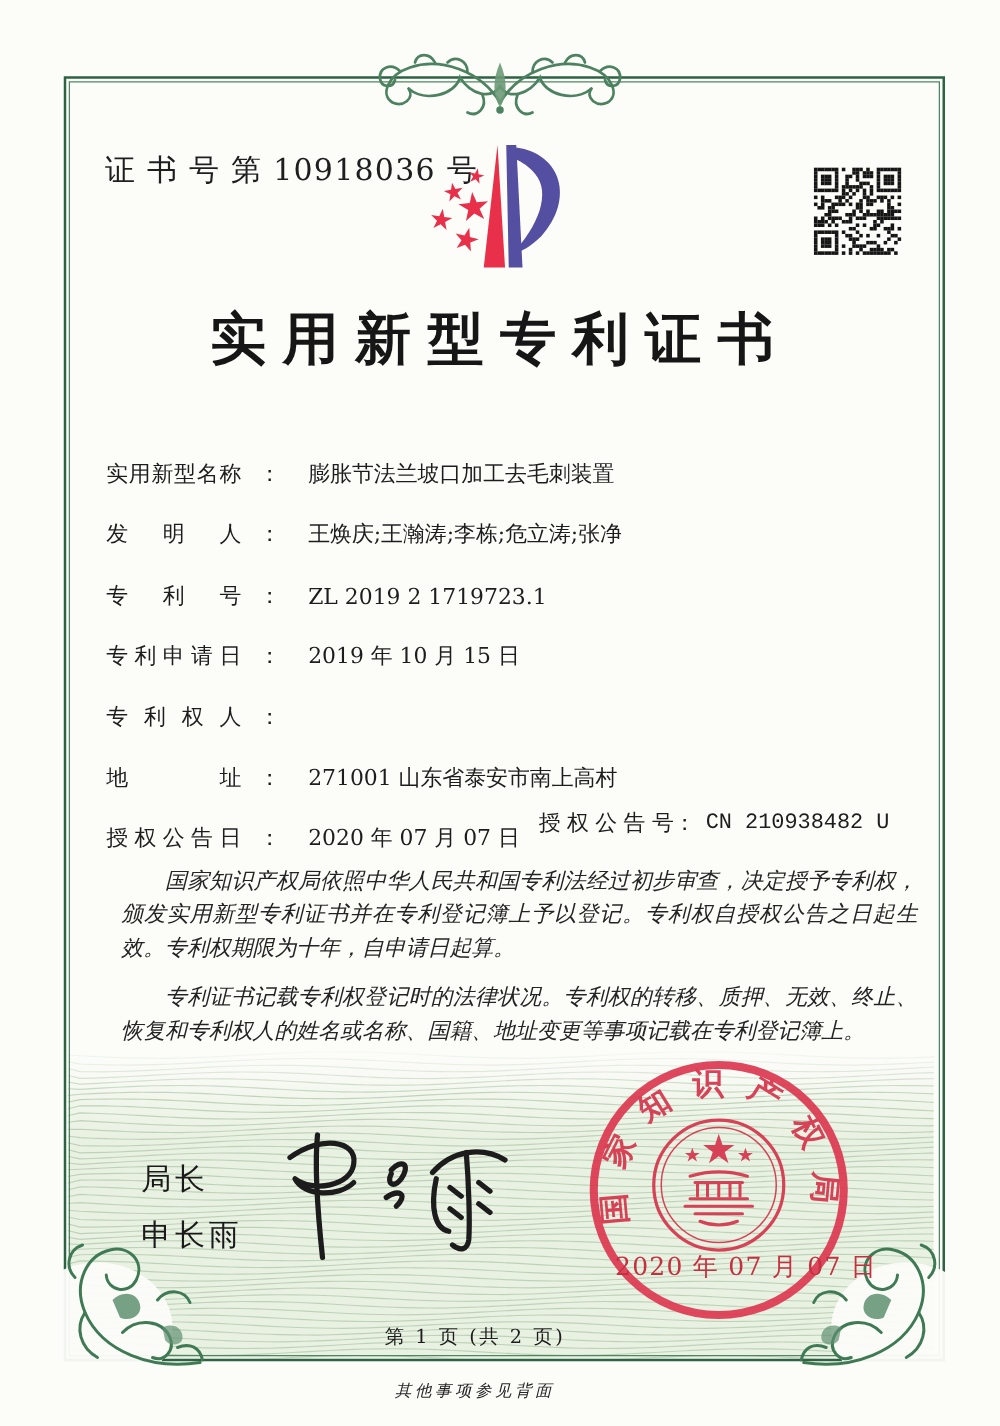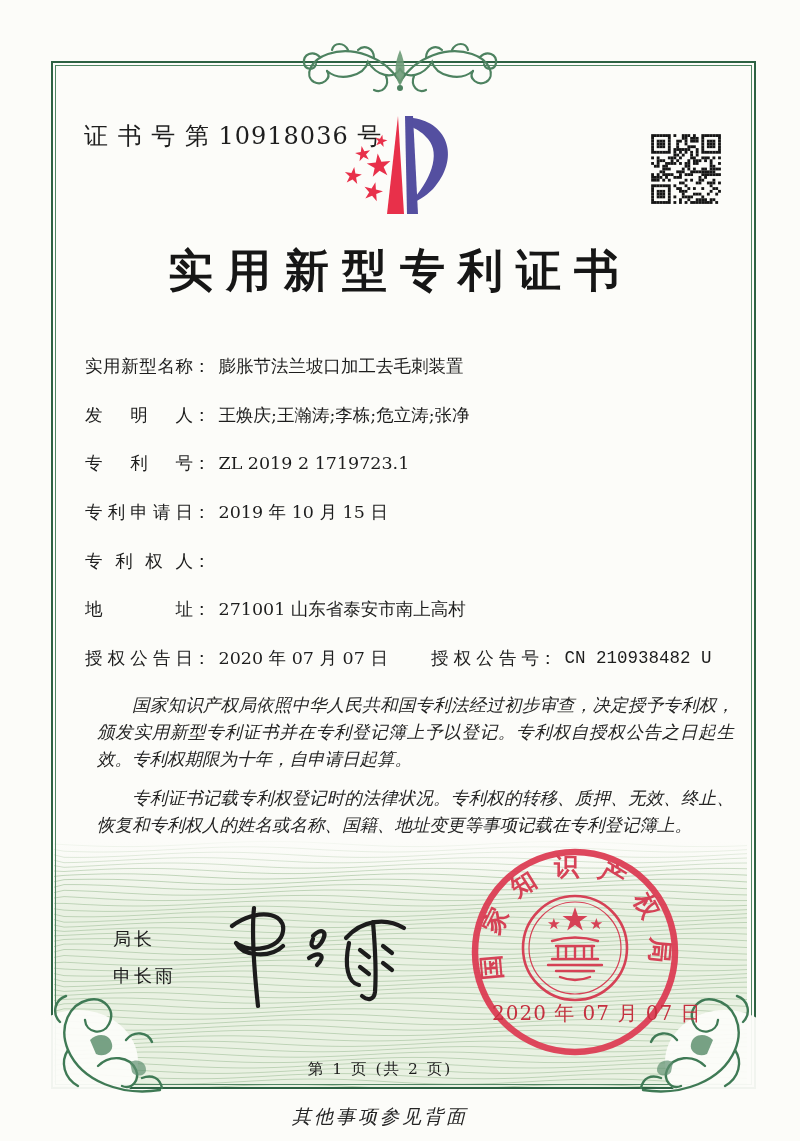--- a/index.html
+++ b/index.html
@@ -11,37 +11,37 @@
          border:2.5px solid #2d6243;box-sizing:border-box;z-index:2;pointer-events:none;}
   .frame::after{content:"";position:absolute;inset:2px;border:1px solid #4f8563;}
   
   .guilloche{position:absolute;left:54px;top:838px;width:693px;height:249px;z-index:1;overflow:hidden;}
   .cert-no{position:absolute;left:84px;top:120px;font-size:24px;letter-spacing:1px;color:#1e1e1e;z-index:3;}
   .logo{position:absolute;left:332px;top:110px;z-index:3;}
   .qr{position:absolute;left:640px;top:123px;z-index:3;}
   .title{position:absolute;left:0;right:0;top:241px;margin:0;text-align:center;
          font-size:45px;font-weight:700;letter-spacing:13px;padding-left:0;color:#161616;z-index:3;}
   .rows{position:absolute;left:85px;top:342px;width:662px;z-index:3;font-size:17.5px;color:#1d1d1d;}
-  .row{height:48.6px;display:flex;align-items:center;position:relative;}
+  .row{height:48.6px;display:flex;align-items:flex-end;position:relative;gap:14px;}
   .field-label{display:inline-block;width:108px;text-align:justify;text-align-last:justify;flex:none;}
   .colon{flex:none;margin-right:8px;}
   .grant-no{position:absolute;left:346px;top:0;height:100%;display:flex;align-items:center;font-family:Liberation Mono, monospace;}
   .paras{position:absolute;left:85px;top:680px;width:661px;z-index:3;font-size:17.5px;line-height:27px;
          text-align:justify;font-style:italic;color:#242424;}
   .paras p{margin:12px;text-indent:2em;}
   .officer{position:absolute;left:113px;top:927px;z-index:3;
-           font-family:"DejaVu Sans","Liberation Sans",sans-serif;font-size:18px;letter-spacing:3px;color:#1a1a1a;}
+           font-family:"DejaVu Sans","Liberation Sans",sans-serif;font-size:24px;letter-spacing:3px;color:#1a1a1a;}
   .officer div{margin-bottom:13px;}
   .signature{position:absolute;left:212px;top:886px;z-index:4;}
   .seal{position:absolute;left:468px;top:845px;z-index:4;}
   .seal-date{position:absolute;left:492px;top:1000px;z-index:5;font-size:20px;letter-spacing:1px;
              color:#c5303f;white-space:nowrap;}
   .page-info{position:absolute;left:0;right:40px;top:1059px;text-align:center;font-size:15.5px;
              letter-spacing:2px;z-index:3;color:#1d1d1d;}
-  .back-note{position:absolute;left:0;right:40px;top:1104px;text-align:center;font-size:19px;
+  .back-note{position:absolute;left:0;right:40px;top:1104px;text-align:center;font-size:13px;
              letter-spacing:3px;font-style:italic;color:#242424;z-index:3;}
   .ornament{position:absolute;z-index:2;pointer-events:none;}
   .orn-top{left:290px;top:24px;}
   .orn-bl{left:38px;top:970px;}
   .orn-br{left:633px;top:970px;transform:scaleX(-1);}
   svg{display:block;}
 </style>
 </head>
 <body>
 

